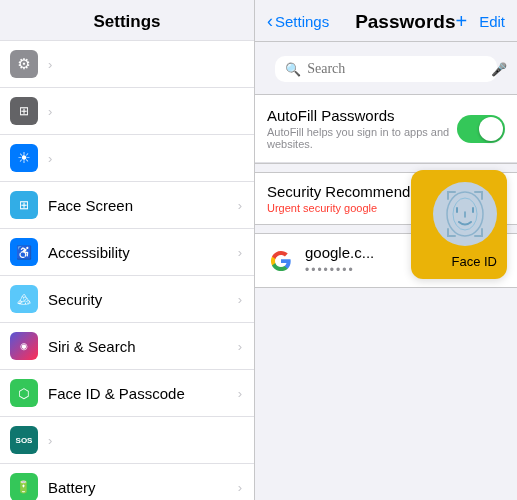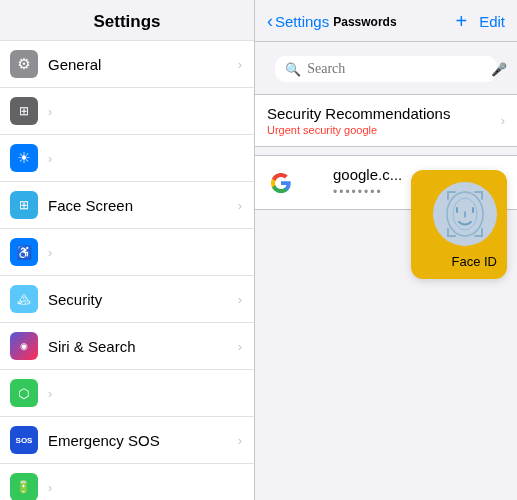--- a/index.html
+++ b/index.html
@@ -101,22 +101,22 @@
     }
 
     .back-chevron {
       font-size: 18px;
       margin-right: 2px;
       color: #007aff;
     }
 
     .right-title {
       flex: 1;
-      text-align: left;
-      font-size: 12px;
+      text-align: right;
+      font-size: 19px;
       font-weight: 600;
       color: #000;
     }
 
     .right-actions {
       display: flex;
       gap: 12px;
       align-items: center;
     }
 
@@ -237,21 +237,20 @@
     .google-section {
       background: #fff;
       border-top: 0.5px solid #c6c6c8;
       border-bottom: 0.5px solid #c6c6c8;
     }
 
     .google-row {
       display: flex;
       align-items: center;
       padding: 10px 12px;
-      gap: 28px;
     }
 
     .google-icon {
       width: 28px;
       height: 28px;
       border-radius: 4px;
       margin-right: 10px;
       display: flex;
       align-items: center;
       justify-content: center;
@@ -307,81 +306,82 @@
       font-size: 13px;
       color: #000;
       font-weight: 400;
     }
 
     
     .icon-gray { background: #8e8e93; }
     .icon-gray2 { background: #636366; }
     .icon-blue { background: #007aff; }
     .icon-blue2 { background: #32ade6; }
-    .icon-red { background: #1d4ed8; }
+    .icon-red { background: #0f766e; }
     .icon-green { background: #34c759; }
     .icon-teal { background: #5ac8fa; }
     .icon-dark { background: #1c1c1e; }
 
     .right-panel-wrapper {
       position: relative;
       width: 262px;
     }
   </style>
 </head>
 <body>
 
 <div class="left-panel">
   <div class="panel-title">Settings</div>
 
   <div class="settings-list">
 
     <div class="settings-item">
       <div class="item-icon icon-gray">⚙</div>
-      <span class="item-label">General</span>
       <span class="chevron">›</span>
     </div>
     <div class="settings-item">
       <div class="item-icon icon-gray2" style="font-size:12px;">⊞</div>
       <span class="chevron">›</span>
     </div>
     <div class="settings-item">
       <div class="item-icon icon-blue">☀</div>
       <span class="chevron">›</span>
     </div>
     <div class="settings-item">
       <div class="item-icon icon-blue2" style="font-size:12px;">⊞</div>
       <span class="item-label">Face Screen</span>
       <span class="chevron">›</span>
     </div>
     <div class="settings-item">
       <div class="item-icon icon-blue" style="font-size:13px;">♿</div>
+      <span class="item-label">Accessibility</span>
       <span class="chevron">›</span>
     </div>
     <div class="settings-item">
       <div class="item-icon icon-teal" style="font-size:11px;">🏔</div>
       <span class="item-label">Security</span>
       <span class="chevron">›</span>
     </div>
     <div class="settings-item">
       <div class="item-icon icon-dark" style="font-size:9px; background: linear-gradient(135deg, #5856d6, #ff2d55);">◉</div>
       <span class="item-label">Siri &amp; Search</span>
       <span class="chevron">›</span>
     </div>
     <div class="settings-item">
       <div class="item-icon icon-green" style="font-size:13px;">⬡</div>
+      <span class="item-label">Face ID &amp; Passcode</span>
       <span class="chevron">›</span>
     </div>
     <div class="settings-item">
       <div class="item-icon icon-red" style="font-size:8px; font-weight:700;">SOS</div>
-      <span class="item-label">Emergency SOS</span>
       <span class="chevron">›</span>
     </div>
     <div class="settings-item">
       <div class="item-icon icon-green" style="font-size:12px;">🔋</div>
+      <span class="item-label">Battery</span>
       <span class="chevron">›</span>
     </div>
 
   </div>
 </div>
 
 <div class="right-panel-wrapper">
   <div class="right-panel">
 
     <div class="right-header">
@@ -397,20 +397,31 @@
     </div>
 
     <div style="padding: 6px 10px 4px;">
       <div class="search-bar">
         <span class="search-icon-sym">🔍</span>
         <input class="search-input-field" type="text" style="pointer-events: none;" placeholder="Search">
         <span class="mic-icon">🎤</span>
       </div>
     </div>
 
+    <div class="content-section">
+      <div class="autofill-row">
+        <div class="autofill-text-group">
+          <div class="autofill-title">AutoFill Passwords</div>
+          <div class="autofill-subtitle">AutoFill helps you sign in to apps and websites.</div>
+        </div>
+        <div class="toggle">
+          <div class="toggle-knob"></div>
+        </div>
+      </div>
+    </div>
 
     <div class="content-section" style="margin-bottom: 8px;">
       <div class="security-row">
         <div class="security-text-group">
           <div class="security-title">Security Recommendations</div>
           <div class="security-subtitle">Urgent security google</div>
         </div>
         <span class="chevron">›</span>
       </div>
     </div>

